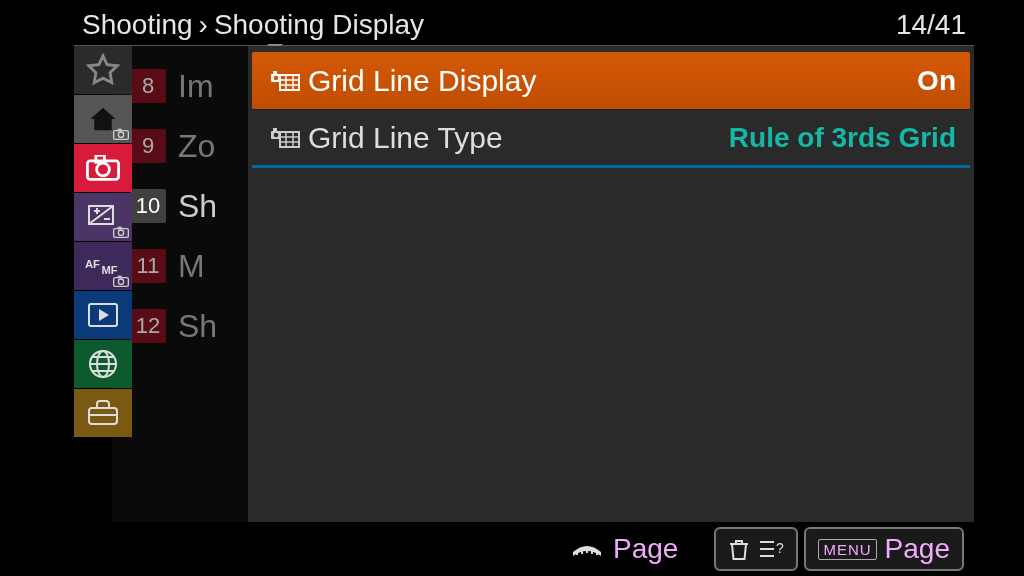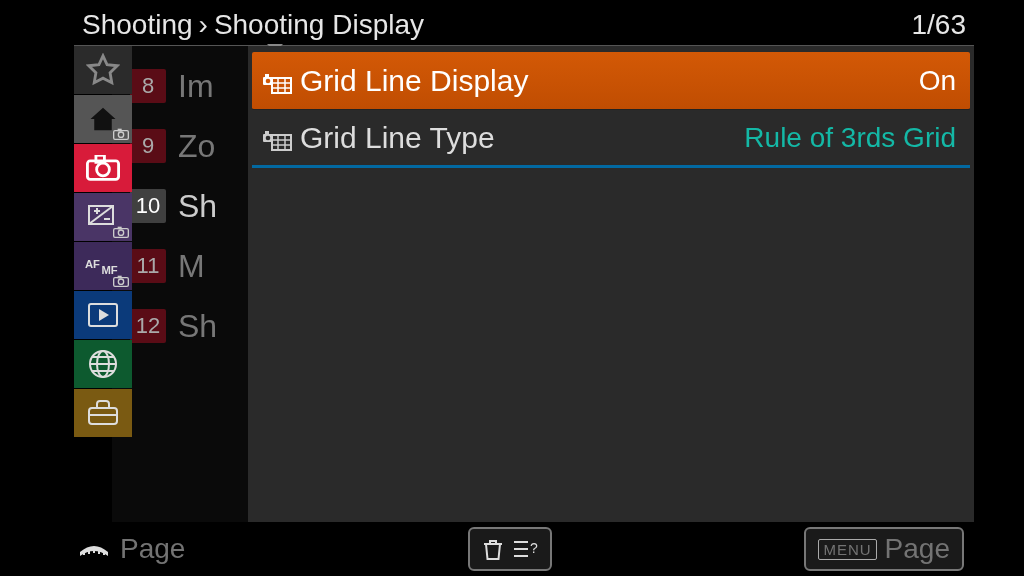--- a/index.html
+++ b/index.html
@@ -93,31 +93,31 @@
     color: #ddd;
     border-bottom: 3px solid #0369a1;
   }
   .row.selected {
     background: #d35400;
     background: linear-gradient(#d35906, #c04d02);
     color: #fff;
     border-bottom: 1px solid #222;
     border-radius: 2px;
   }
-  .row .left { display:flex; align-items:flex-end; gap:8px; }
-  .row .value { color: #fff; font-size:28px;}
+  .row .left { display:flex; align-items:center; gap:8px;margin-left:8px; }
+  .row .value { color: #fff; font-size:28px;font-weight:bold;}
   .row .value.orange { color: #14b8a6; text-align: center; }
   .row .arrow { color:#f08a1d; font-size:22px; }
   .grid-icon svg { display:block; }
   .footer {
     position:absolute; left:0; right:0; bottom:0; height:54px;
-    display:flex; justify-content:space-between; align-items:center;
-    gap: 18px;
+    display:flex; justify-content:flex-end; align-items:center;
+    gap: 6px;
     padding-right: 10px;
-    color:#737373; font-size:28px;
+    color:#f0abfc; font-size:28px;
   }
   .page-hint { display:flex; align-items:center; gap:6px; margin-right: 30px;}
   .fbtn {
     border: 2px solid #777; border-radius: 6px;
     height: 44px; padding: 0 12px;
     display:flex; align-items:center; gap:8px;
     background: #1a1a1a;
   }
   .menu-chip {
     border:1px solid #aaa; padding:1px 4px; font-size:15px; letter-spacing:1px;
@@ -128,21 +128,21 @@
 <body>
 
 <div class="frame">
 
   <div class="header">
     <div class="breadcrumb">
       <span>Shooting</span>
       <span>›</span>
       <span>Shooting Display</span>
     </div>
-    <span>1/63</span>
+    <span>14/41</span>
   </div>
   <div class="caret-down"></div>
 
   <div class="body">
 
     <div class="tabs">
       <div class="tab" style="background:#2b2b2b">
         <svg width="34" height="34" viewBox="0 0 24 24">
             <path fill="none" stroke="#888" stroke-width="2" d="M12 2l2.9 6.3L22 9l-5 5 1.2 7L12 17.8 5.8 21 7 14 2 9l7.1-.7z"></path>
           </svg>

